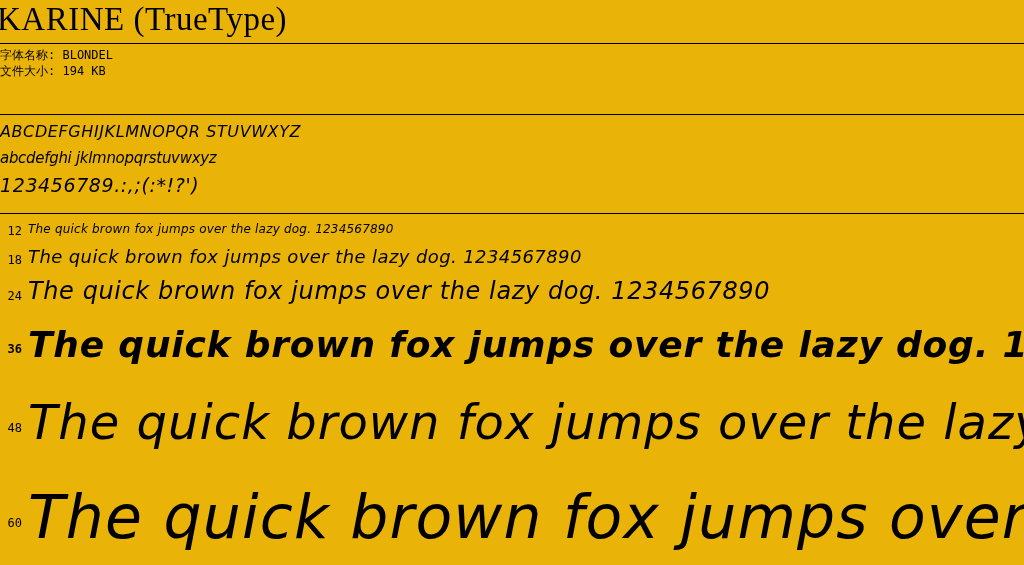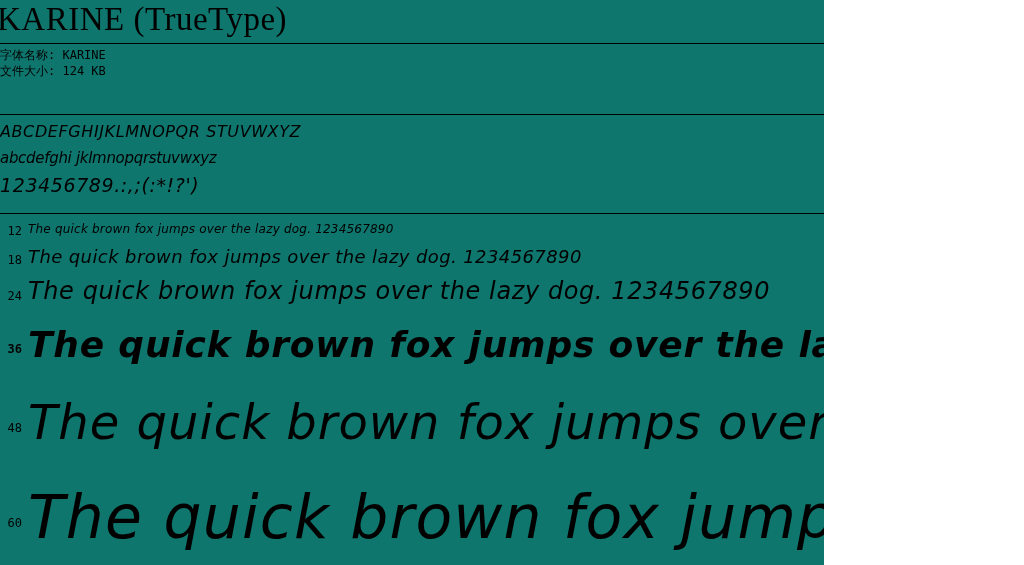--- a/index.html
+++ b/index.html
@@ -10,24 +10,24 @@
   body {
     width: 1024px;
     height: 565px;
     overflow: hidden;
     font-family: "Liberation Serif", serif;
     color: #000000;
   }
 
   #viewer {
     position: relative;
-    width: 824px;
+    width: 1024px;
     height: 565px;
     overflow: hidden;
-    background: #0f766e;
+    background: #eab308;
   }
 
   
   .title-row {
     position: absolute;
     left: -3px;
     top: -2px;
     width: 1030px;
     height: 44px;
     overflow: hidden;
@@ -143,22 +143,22 @@
 
 <div id="viewer">
 
   <div class="title-row">
     <span class="title-text">KARINE  (TrueType)</span>
   </div>
 
   <div class="hr hr-1"></div>
 
   <div class="meta">
-    <div class="meta-line">字体名称: KARINE</div>
-    <div class="meta-line">文件大小: 124 KB</div>
+    <div class="meta-line">字体名称: BLONDEL</div>
+    <div class="meta-line">文件大小: 194 KB</div>
   </div>
 
   <div class="hr hr-2"></div>
 
   <div class="glyphs">
     <div class="glyph-line glyph-upper">ABCDEFGHIJKLMNOPQR STUVWXYZ</div>
     <div class="glyph-line glyph-lower">abcdefghi jklmnopqrstuvwxyz</div>
     <div class="glyph-line glyph-digits">123456789.:,;(:*!?')</div>
   </div>
 

